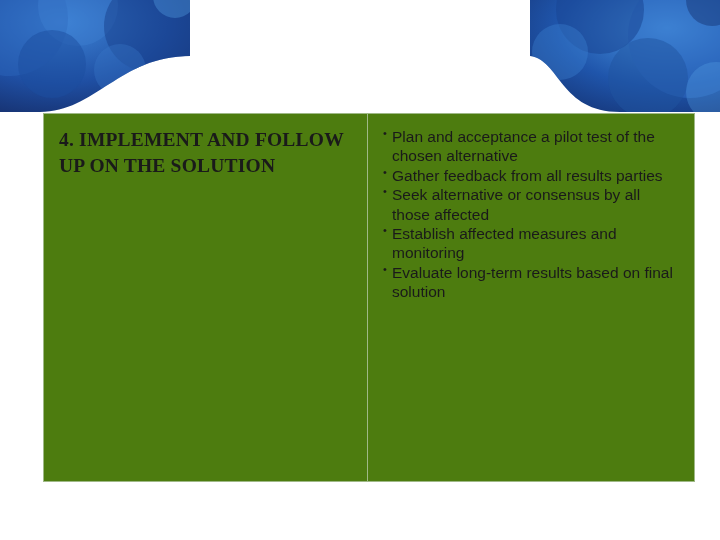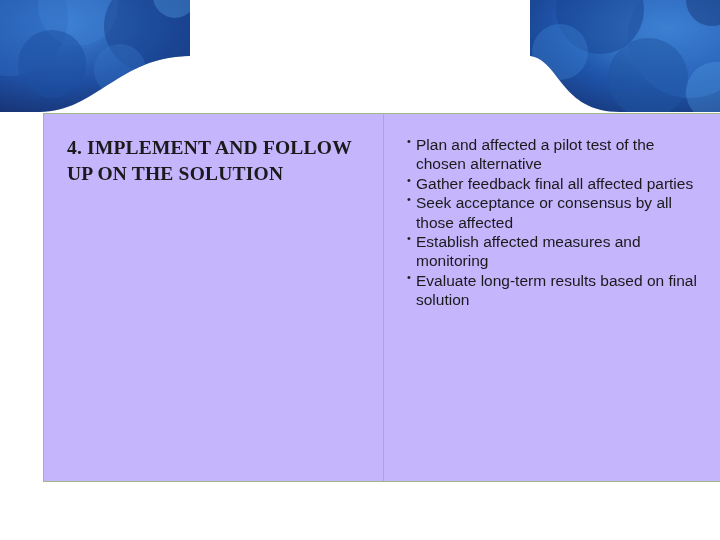--- a/index.html
+++ b/index.html
@@ -30,24 +30,24 @@
   #slide-table {
     position: absolute;
     left: 43px;
     top: 113px;
     width: 629px;
     height: 369px;
     border-collapse: collapse;
     table-layout: fixed;
   }
   #slide-table td {
-    background: #c4b5fd;
+    background: #4d7c0f;
     border: 1px solid #9fb987;
     vertical-align: top;
-    padding: 13px;
+    padding: 5px;
   }
   td.col-left   { width: 313px; }
   td.col-right  { width: 316px; }
 
   .cell-inner {
     padding: 8px 10px 4px 10px;
   }
 
   .heading-text {
     font-family: "Liberation Serif", serif;
@@ -135,29 +135,29 @@
       <td class="col-left">
         <div class="cell-inner">
           <div class="heading-text">4. IMPLEMENT AND FOLLOW UP ON THE SOLUTION</div>
         </div>
       </td>
       <td class="col-right">
         <div class="cell-inner">
           <ul class="bullet-list">
             <li>
               <span class="bullet-dot">•</span>
-              <span>Plan and affected a pilot test of the chosen alternative</span>
+              <span>Plan and acceptance a pilot test of the chosen alternative</span>
             </li>
             <li>
               <span class="bullet-dot">•</span>
-              <span>Gather feedback final all affected parties</span>
+              <span>Gather feedback from all results parties</span>
             </li>
             <li>
               <span class="bullet-dot">•</span>
-              <span>Seek acceptance or consensus by all those affected</span>
+              <span>Seek alternative or consensus by all those affected</span>
             </li>
             <li>
               <span class="bullet-dot">•</span>
               <span>Establish affected measures and monitoring</span>
             </li>
             <li>
               <span class="bullet-dot">•</span>
               <span>Evaluate long-term results based on final solution</span>
             </li>
           </ul>

